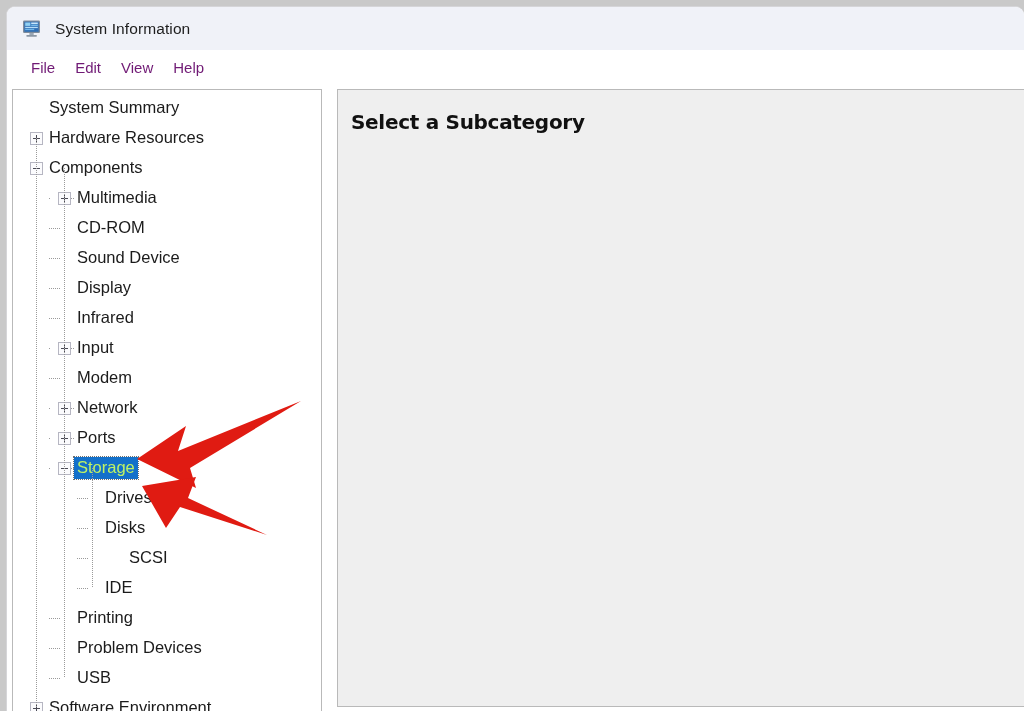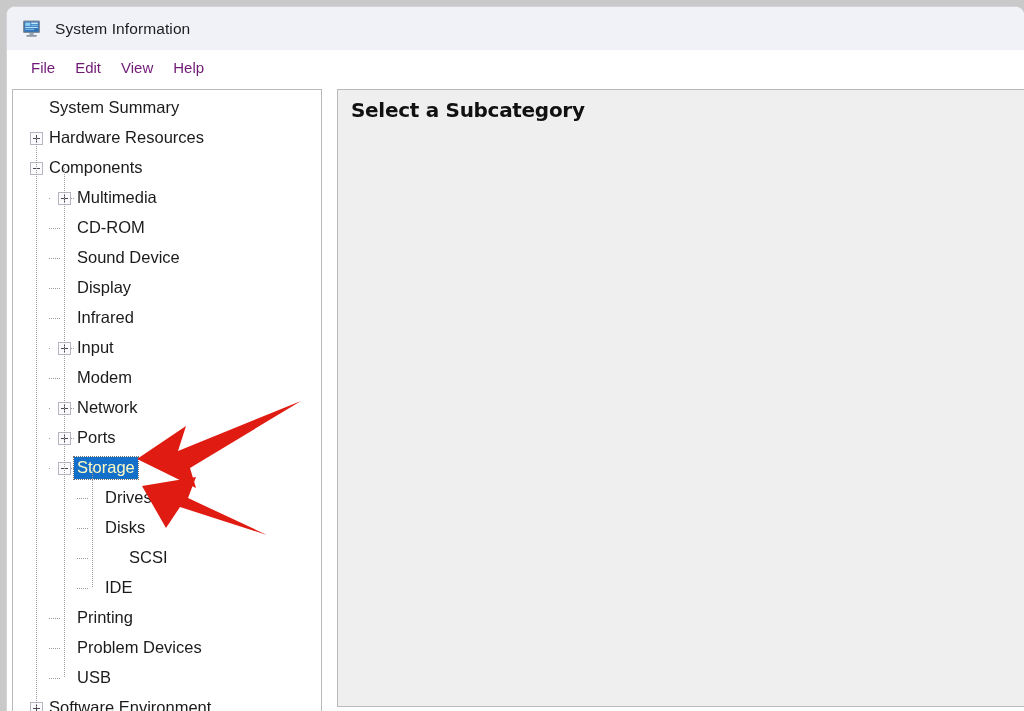--- a/index.html
+++ b/index.html
@@ -117,21 +117,21 @@
     white-space: nowrap;
   }
   .tree-label {
     font-size: 16.5px;
     color: #1b1b1b;
     line-height: 1;
     padding: 2px 3px 3px 3px;
   }
   .tree-row.selected .tree-label {
     background: #1370ca;
-    color: #fef9c3;
+    color: #bef264;
     outline: 1px dotted #6f6f6f;
     outline-offset: 0px;
   }
 
   
   .tw-box {
     position: absolute;
     width: 13px;
     height: 13px;
     box-sizing: border-box;
@@ -180,21 +180,21 @@
     top: 4px;
     right: -2px;
     bottom: 4px;
     background: #efefef;
     border: 1px solid #b9b9b9;
     box-sizing: border-box;
   }
   .content-heading {
     position: absolute;
     left: 13px;
-    top: 8px;
+    top: 20px;
     font-family: "DejaVu Sans", sans-serif;
     font-size: 20px;
     font-weight: bold;
     color: #111111;
     letter-spacing: -0.3px;
   }
 
   
   .arrows {
     position: absolute;

